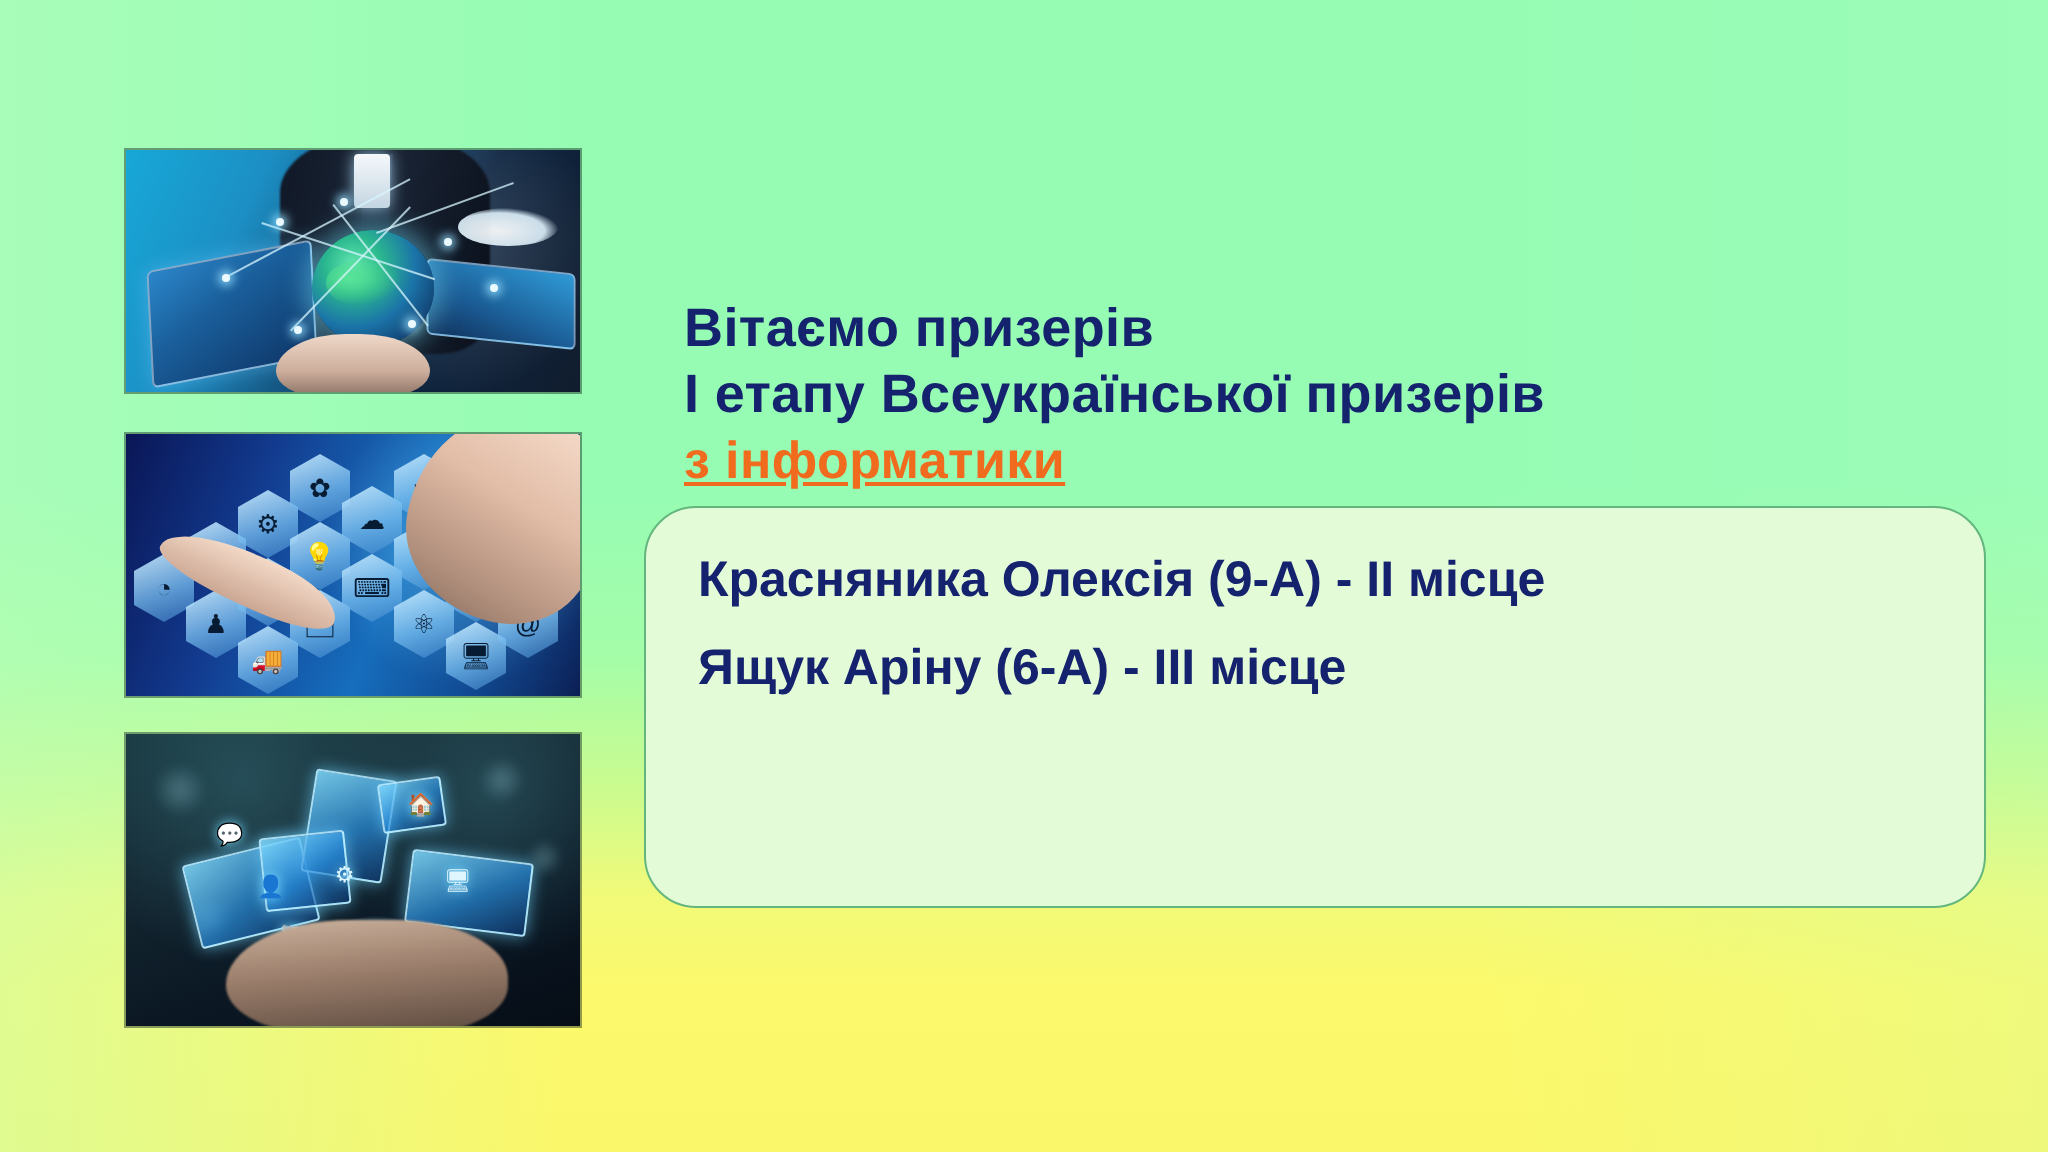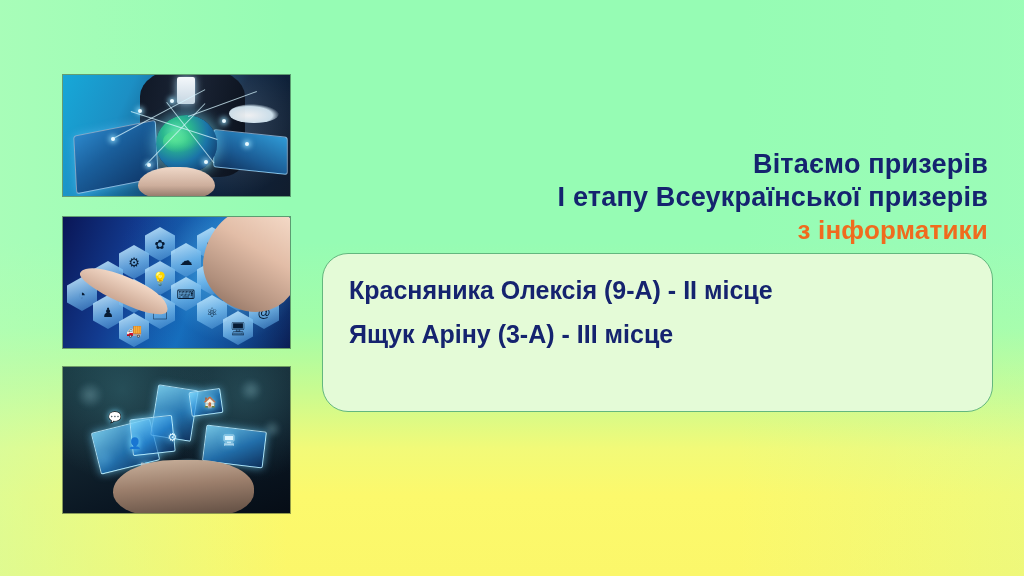--- a/index.html
+++ b/index.html
@@ -184,46 +184,47 @@
   .hand-3 {
     position: absolute; left: 22%; top: 64%; width: 62%; height: 38%;
     background: linear-gradient(175deg, #cbb39e 0%, #9c7f6c 45%, #5c4a3f 100%);
     border-radius: 44% 40% 30% 30% / 58% 52% 42% 42%;
     filter: blur(0.4px);
   }
 
   
   .heading {
     position: absolute;
-    left: 314px;
+    left: 342px;
     top: 148px;
     width: 674px;
-    text-align: right;
+    text-align: left;
   }
   .heading .line {
     color: #15236f;
     font-weight: bold;
     font-size: 27px;
     line-height: 33px;
     letter-spacing: 0.2px;
     white-space: nowrap;
   }
   .heading .line.accent {
     color: #f06b1e;
     font-size: 26px;
     line-height: 32px;
+    text-decoration: underline;
   }
 
   
   .winners-box {
     position: absolute;
     left: 322px;
     top: 253px;
     width: 671px;
-    height: 159px;
+    height: 201px;
     box-sizing: border-box;
     background: #e4fbd7;
     border: 1px solid #63b77e;
     border-radius: 26px;
     padding: 14px 26px 0 26px;
   }
   .winner-row {
     color: #15236f;
     font-weight: bold;
     font-size: 25px;
@@ -348,16 +349,16 @@
   </div>
 
   <div class="heading">
     <div class="line">Вітаємо призерів</div>
     <div class="line">І етапу Всеукраїнської призерів</div>
     <div class="line accent">з інформатики</div>
   </div>
 
   <div class="winners-box">
     <div class="winner-row">Красняника Олексія (9-А) - ІІ місце</div>
-    <div class="winner-row">Ящук Аріну (3-А) - ІІІ місце</div>
+    <div class="winner-row">Ящук Аріну (6-А) - ІІІ місце</div>
   </div>
 
 </div>
 
 </body></html>

